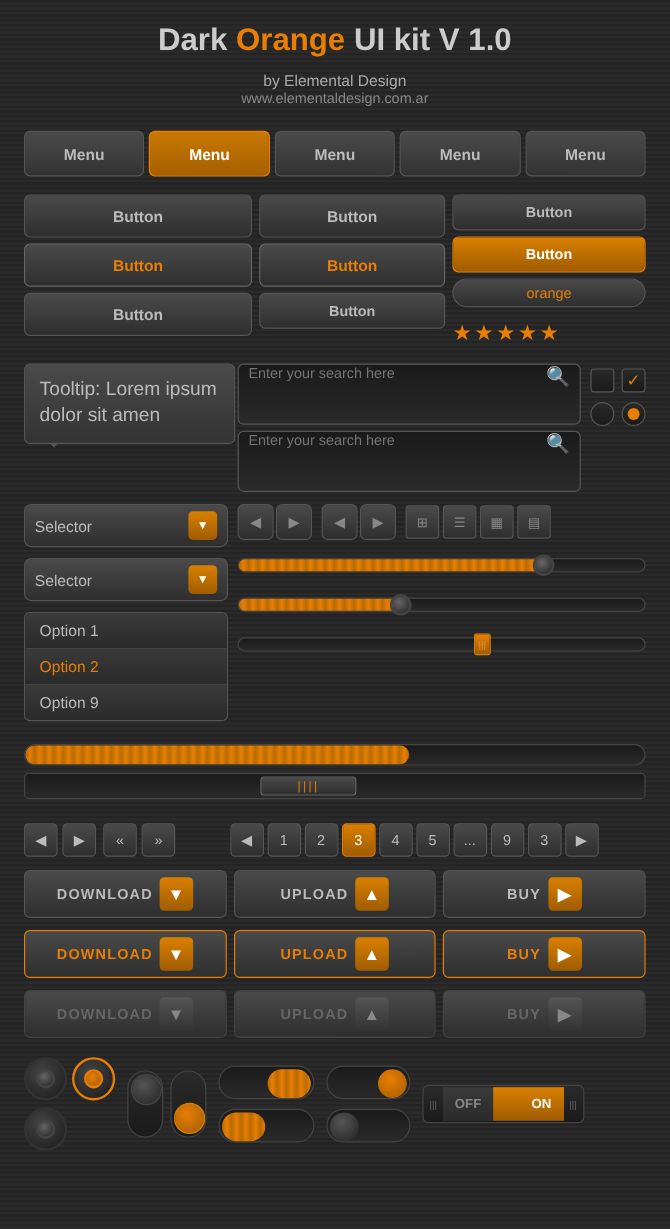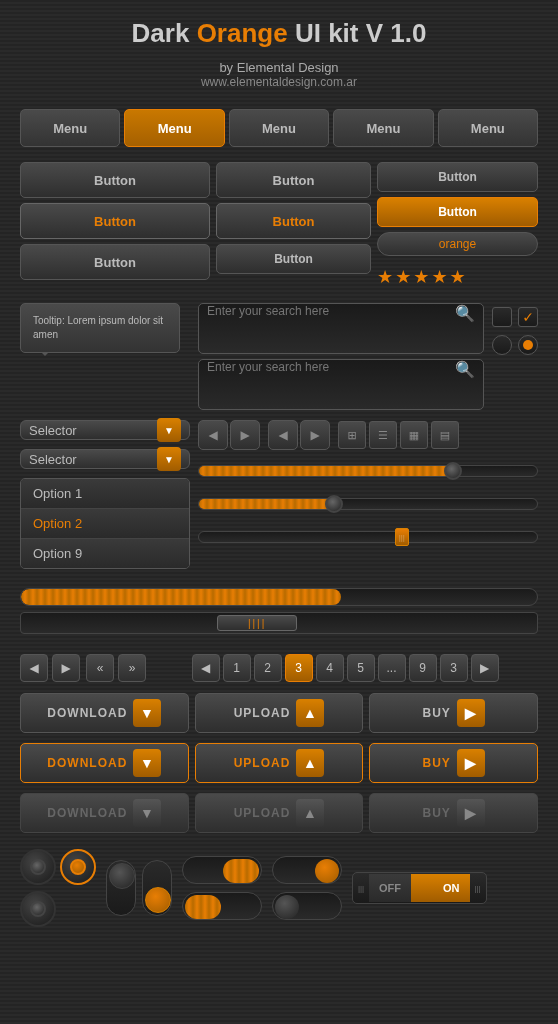--- a/index.html
+++ b/index.html
@@ -124,25 +124,25 @@
       padding: 5px 0;
     }
     .star { color: #e87e04; font-size: 18px; }
 
     
     .tooltip-box {
       background: linear-gradient(180deg, #4a4a4a 0%, #333 100%);
       border: 1px solid #555;
       border-radius: 5px;
       padding: 10px 12px;
-      font-size: 10px;
+      font-size: 16px;
       color: #bbb;
       line-height: 1.4;
       position: relative;
-      width: 160px;
+      width: 176px;
     }
     .tooltip-box::after {
       content: '';
       position: absolute;
       bottom: -8px;
       left: 20px;
       border: 4px solid transparent;
       border-top-color: #555;
     }
 
@@ -197,21 +197,21 @@
       border-radius: 50%;
     }
 
     
     .selector-wrap {
       display: flex;
       align-items: center;
       background: linear-gradient(180deg, #4a4a4a 0%, #2e2e2e 100%);
       border: 1px solid #555;
       border-radius: 6px;
-      height: 20px;
+      height: 36px;
       padding: 0 8px;
       cursor: pointer;
       gap: 20px;
     }
     .selector-label { flex: 1; font-size: 13px; color: #bbb; }
     .selector-arrow {
       background: linear-gradient(180deg, #d98000 0%, #a05c00 100%);
       border-radius: 4px;
       width: 24px; height: 24px;
       display: flex; align-items: center; justify-content: center;

